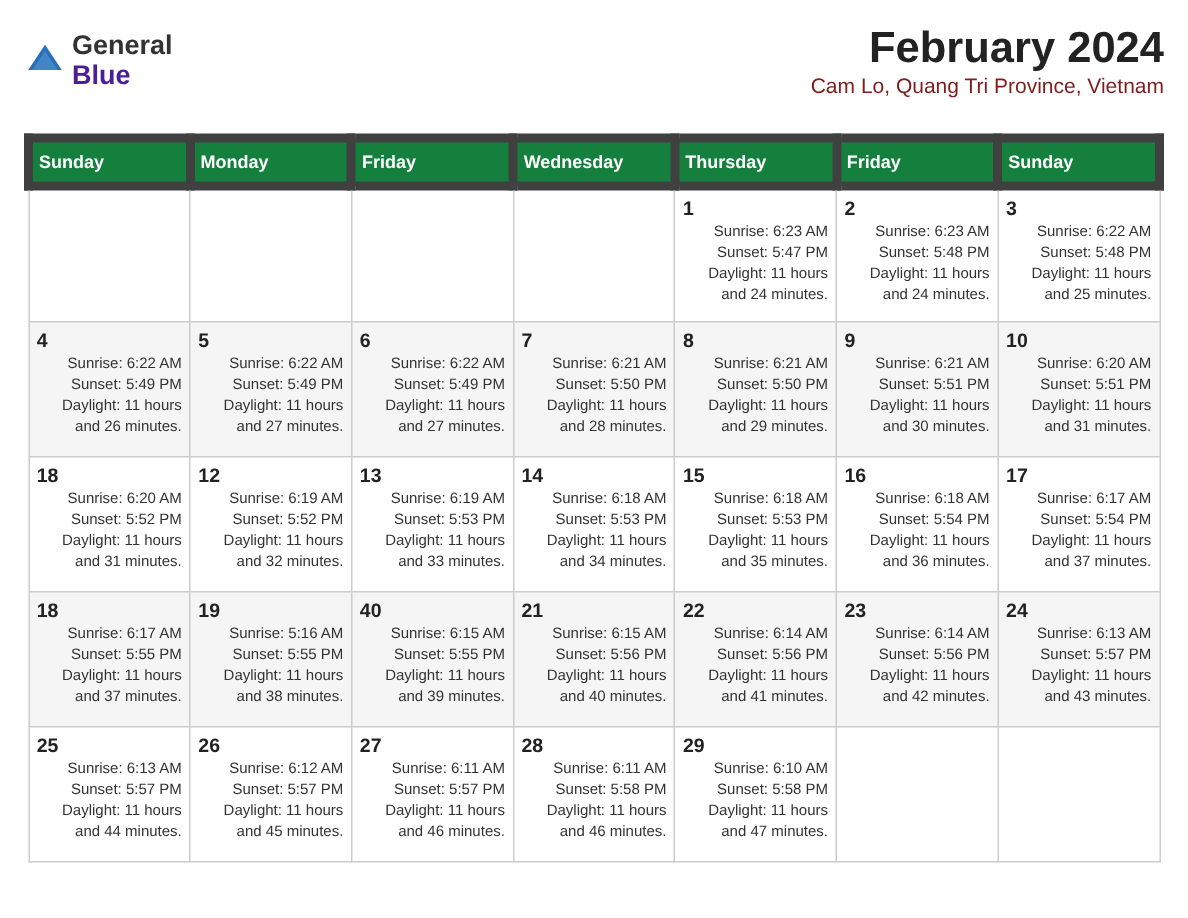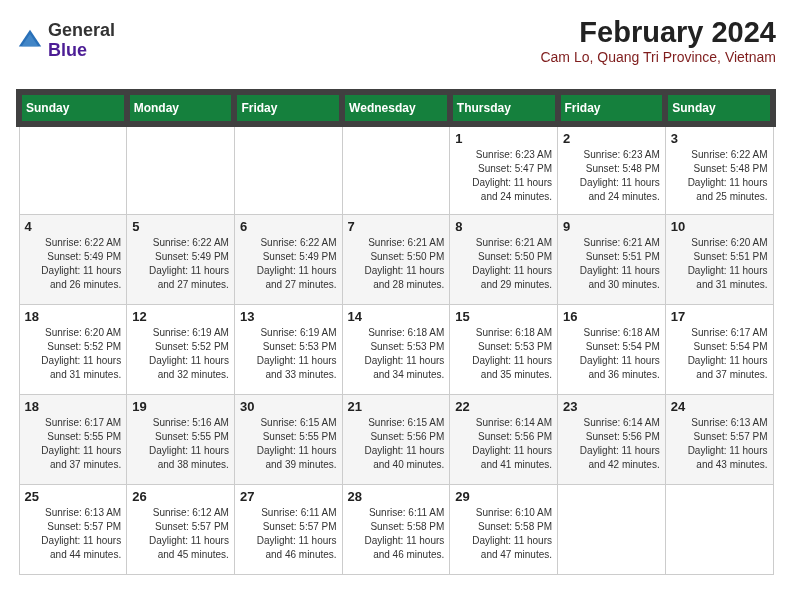--- a/index.html
+++ b/index.html
@@ -236,21 +236,21 @@
 Sunset: 5:55 PM
 Daylight: 11 hours and 37 minutes.</div>
         </td>
         <td>
           <div class="day-number">19</div>
           <div class="day-info" style="white-space: pre-line;">Sunrise: 5:16 AM
 Sunset: 5:55 PM
 Daylight: 11 hours and 38 minutes.</div>
         </td>
         <td>
-          <div class="day-number">30</div>
+          <div class="day-number">40</div>
           <div class="day-info" style="white-space: pre-line;">Sunrise: 6:15 AM
 Sunset: 5:55 PM
 Daylight: 11 hours and 39 minutes.</div>
         </td>
         <td>
           <div class="day-number">21</div>
           <div class="day-info" style="white-space: pre-line;">Sunrise: 6:15 AM
 Sunset: 5:56 PM
 Daylight: 11 hours and 40 minutes.</div>
         </td>

